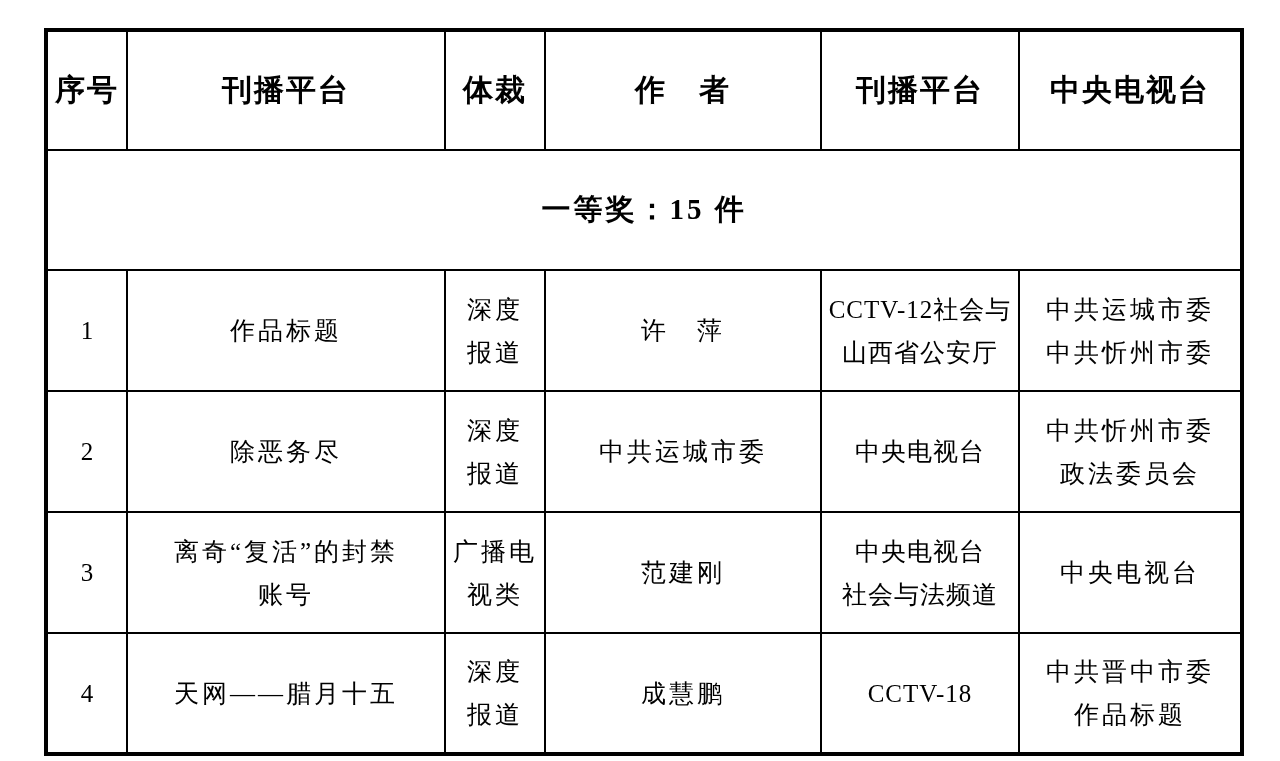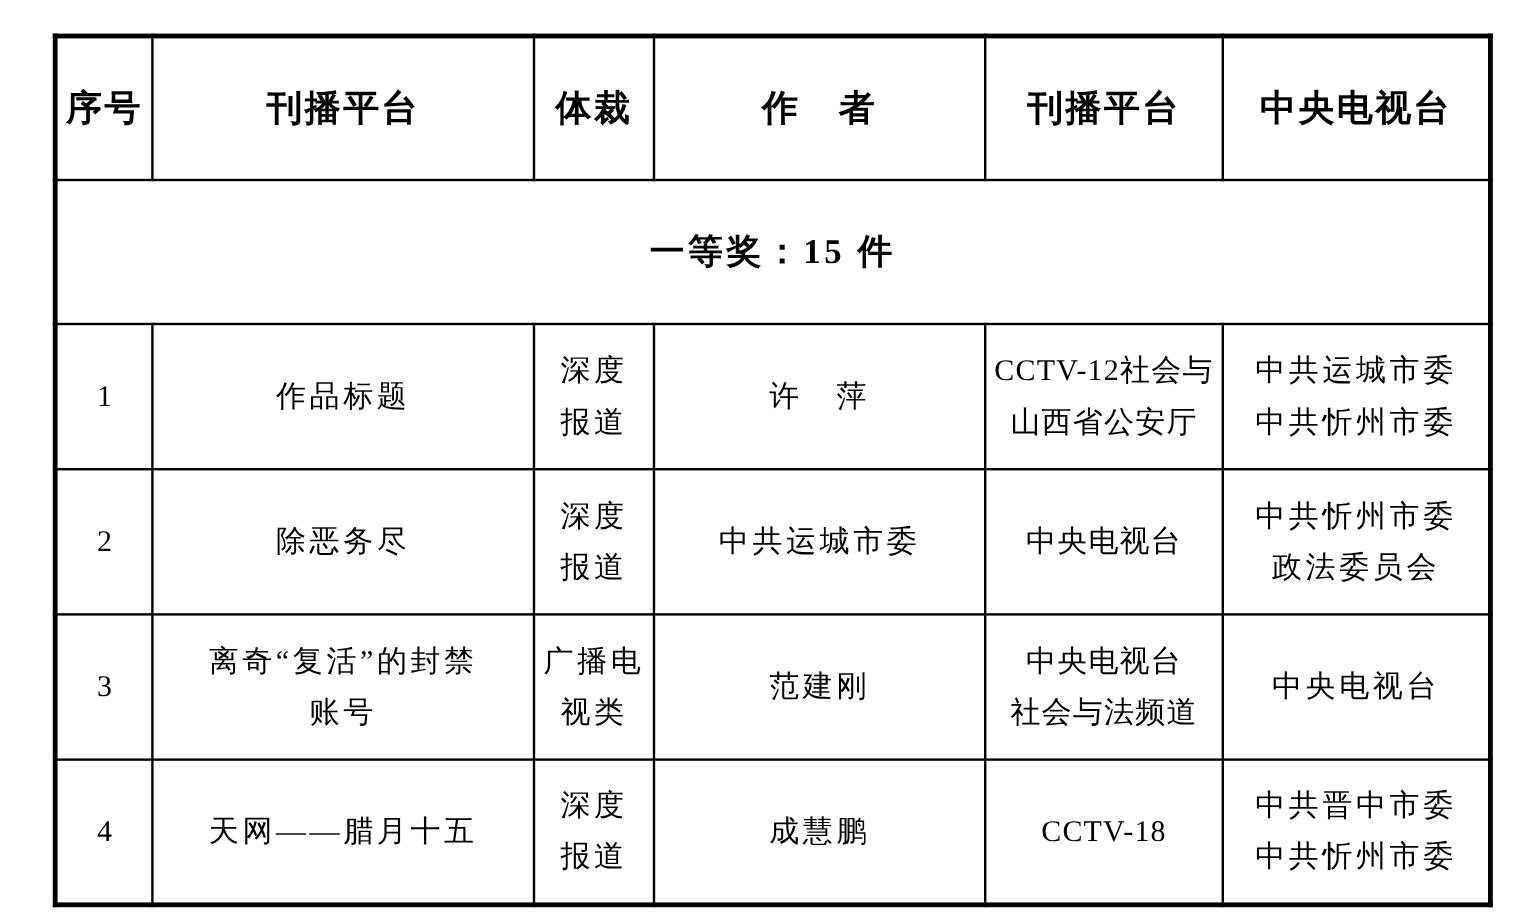--- a/index.html
+++ b/index.html
@@ -119,17 +119,17 @@
         <td class="c-recommender">中央电视台</td>
       </tr>
       <tr class="data-row">
         <td class="c-index">4</td>
         <td class="c-title">天网——腊月十五</td>
         <td class="c-genre">深度
 报道</td>
         <td class="c-author">成慧鹏</td>
         <td class="c-platform">CCTV-18</td>
         <td class="c-recommender">中共晋中市委
-中共忻州市委</td>
+作品标题</td>
       </tr>
     </tbody>
   </table>
 </div>
 
 </body></html>

